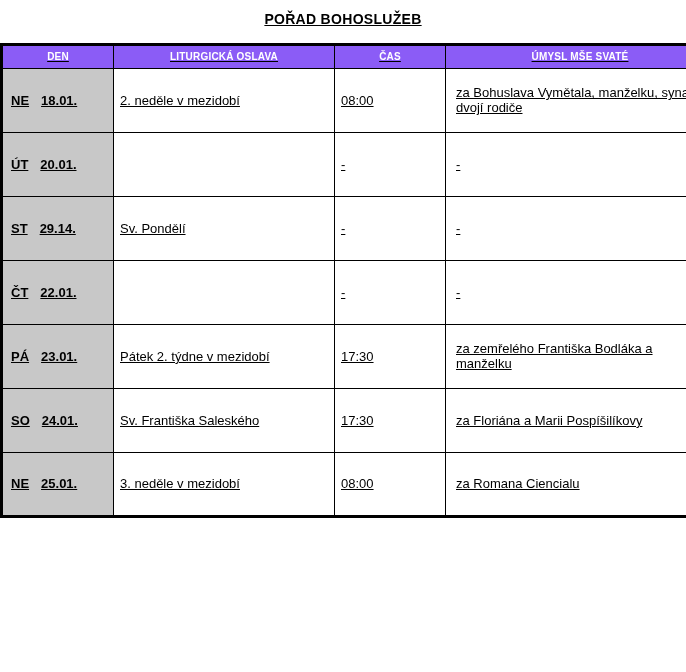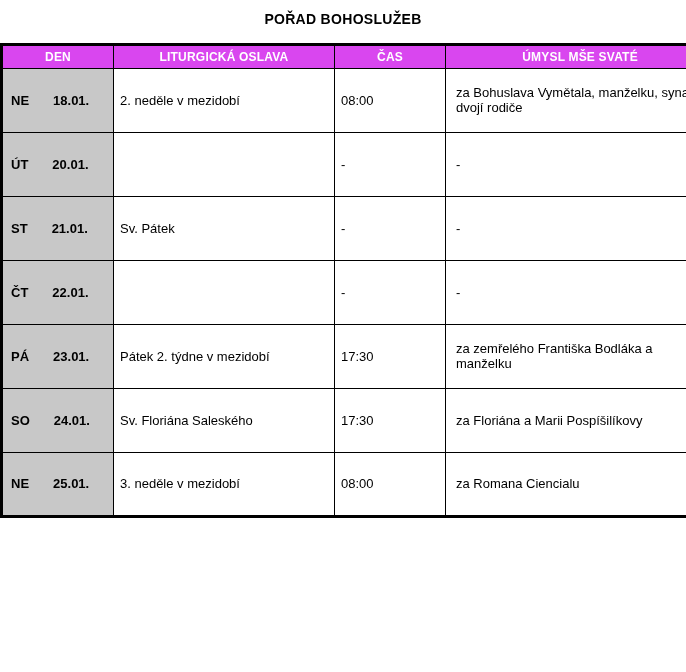--- a/index.html
+++ b/index.html
@@ -8,20 +8,21 @@
     background: #ffffff;
     font-family: "Liberation Sans", sans-serif;
     color: #000000;
   }
   .page {
     width: 686px;
     height: 520px;
     box-sizing: border-box;
     padding-top: 10px;
     background: #ffffff;
+    text-decoration: underline;
   }
   .titles {
     text-align: center;
     line-height: 1.35;
   }
   .title-main {
     font-size: 14px;
     font-weight: bold;
     letter-spacing: 0.3px;
   }
@@ -40,23 +41,23 @@
     width: 620px;
     table-layout: fixed;
   }
   table.schedule, table.schedule td, table.schedule th {
     border: 1px solid #000000;
   }
   table.schedule {
     border: 3px solid #000000;
   }
   th {
-    background: #d946ef;
+    background: #8b5cf6;
     color: #ffffff;
-    font-size: 12px;
+    font-size: 10px;
     font-weight: bold;
     height: 20px;
     padding: 1px 11px;
     text-align: center;
     letter-spacing: 0.2px;
   }
   td {
     font-size: 13px;
     padding: 4px 6px;
     vertical-align: middle;
@@ -67,21 +68,21 @@
   .col-osl   { width: 198px; margin-top: 48px; }
   .col-cas   { width: 88px; }
   .col-umysl { width: 246px; }
   td.den {
     background: #c8c8c8;
     font-weight: bold;
     padding-left: 8px;
   }
   td.den .den-wrap {
     display: flex;
-    gap: 24px;
+    gap: 12px;
     align-items: center;
   }
   td.oslava, td.cas, td.umysl {
     text-align: left;
   }
   td.umysl {
     padding-left: 10px;
     padding-right: 10px;
     margin-left: 32px;
   }
@@ -128,24 +129,24 @@
         </td>
         <td class="oslava"></td>
         <td class="cas">-</td>
         <td class="umysl">-</td>
       </tr>
 
       <tr>
         <td class="den">
           <span class="den-wrap">
             <span>ST</span>
-            <span>21.01.</span>
-          </span>
-        </td>
-        <td class="oslava">Sv. Pátek</td>
+            <span>29.14.</span>
+          </span>
+        </td>
+        <td class="oslava">Sv. Pondělí</td>
         <td class="cas">-</td>
         <td class="umysl">-</td>
       </tr>
 
       <tr>
         <td class="den">
           <span class="den-wrap">
             <span>ČT</span>
             <span>22.01.</span>
           </span>
@@ -167,21 +168,21 @@
         <td class="umysl">za zemřelého Františka Bodláka a manželku</td>
       </tr>
 
       <tr>
         <td class="den">
           <span class="den-wrap">
             <span>SO</span>
             <span>24.01.</span>
           </span>
         </td>
-        <td class="oslava">Sv. Floriána Saleského</td>
+        <td class="oslava">Sv. Františka Saleského</td>
         <td class="cas">17:30</td>
         <td class="umysl">za Floriána a Marii Pospíšilíkovy</td>
       </tr>
 
       <tr>
         <td class="den">
           <span class="den-wrap">
             <span>NE</span>
             <span>25.01.</span>
           </span>

